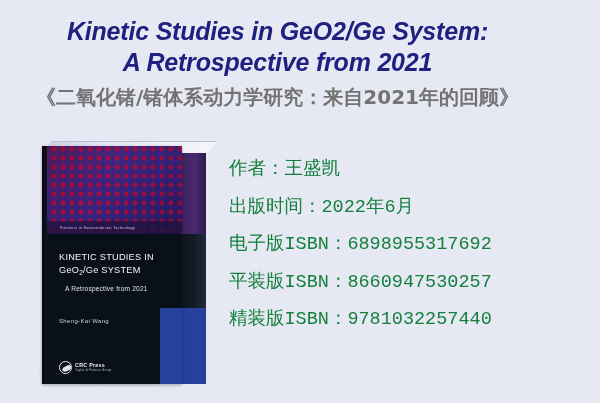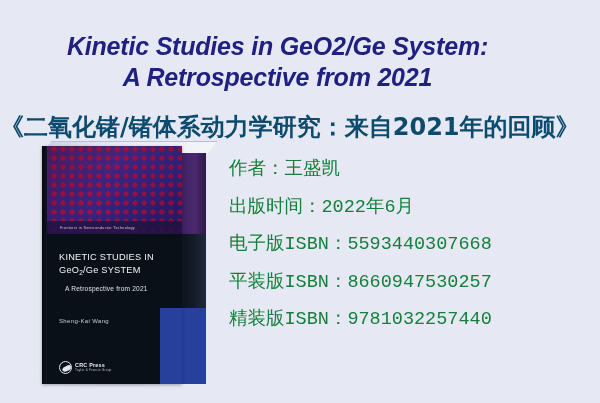--- a/index.html
+++ b/index.html
@@ -11,40 +11,40 @@
 
   body {
     background:#e6e9f3;
     font-family:"Liberation Sans","DejaVu Sans",sans-serif;
     position:relative;
   }
 
   
   #header {
     width:555px;
-    padding-top:31px;
+    padding-top:16px;
     text-align:center;
   }
 
   .title-en {
     color:#1f2080;
     font-weight:bold;
     font-style:italic;
     font-size:25px;
     line-height:1.22;
     letter-spacing:-0.2px;
     white-space:nowrap;
   }
 
   .title-zh {
-    color:#0c4a6e;
+    color:#737373;
     font-weight:bold;
-    font-size:24px;
+    font-size:20px;
     line-height:1.3;
-    margin-top:20px;
+    margin-top:7px;
     white-space:nowrap;
     font-family:"DejaVu Sans","Liberation Sans",sans-serif;
   }
 
   
   #book-figure {
     position:absolute;
     left:33px;
     top:141px;
     width:175px;
@@ -319,16 +319,16 @@
 
       <div id="cover-accent"></div>
     </div>
 
   </div>
 </div>
 
 <div id="info-list">
   <div class="info-row">作者：王盛凯</div>
   <div class="info-row">出版时间：2022年6月</div>
-  <div class="info-row">电子版ISBN：5593440307668</div>
+  <div class="info-row">电子版ISBN：6898955317692</div>
   <div class="info-row">平装版ISBN：8660947530257</div>
   <div class="info-row">精装版ISBN：9781032257440</div>
 </div>
 
 </body></html>

